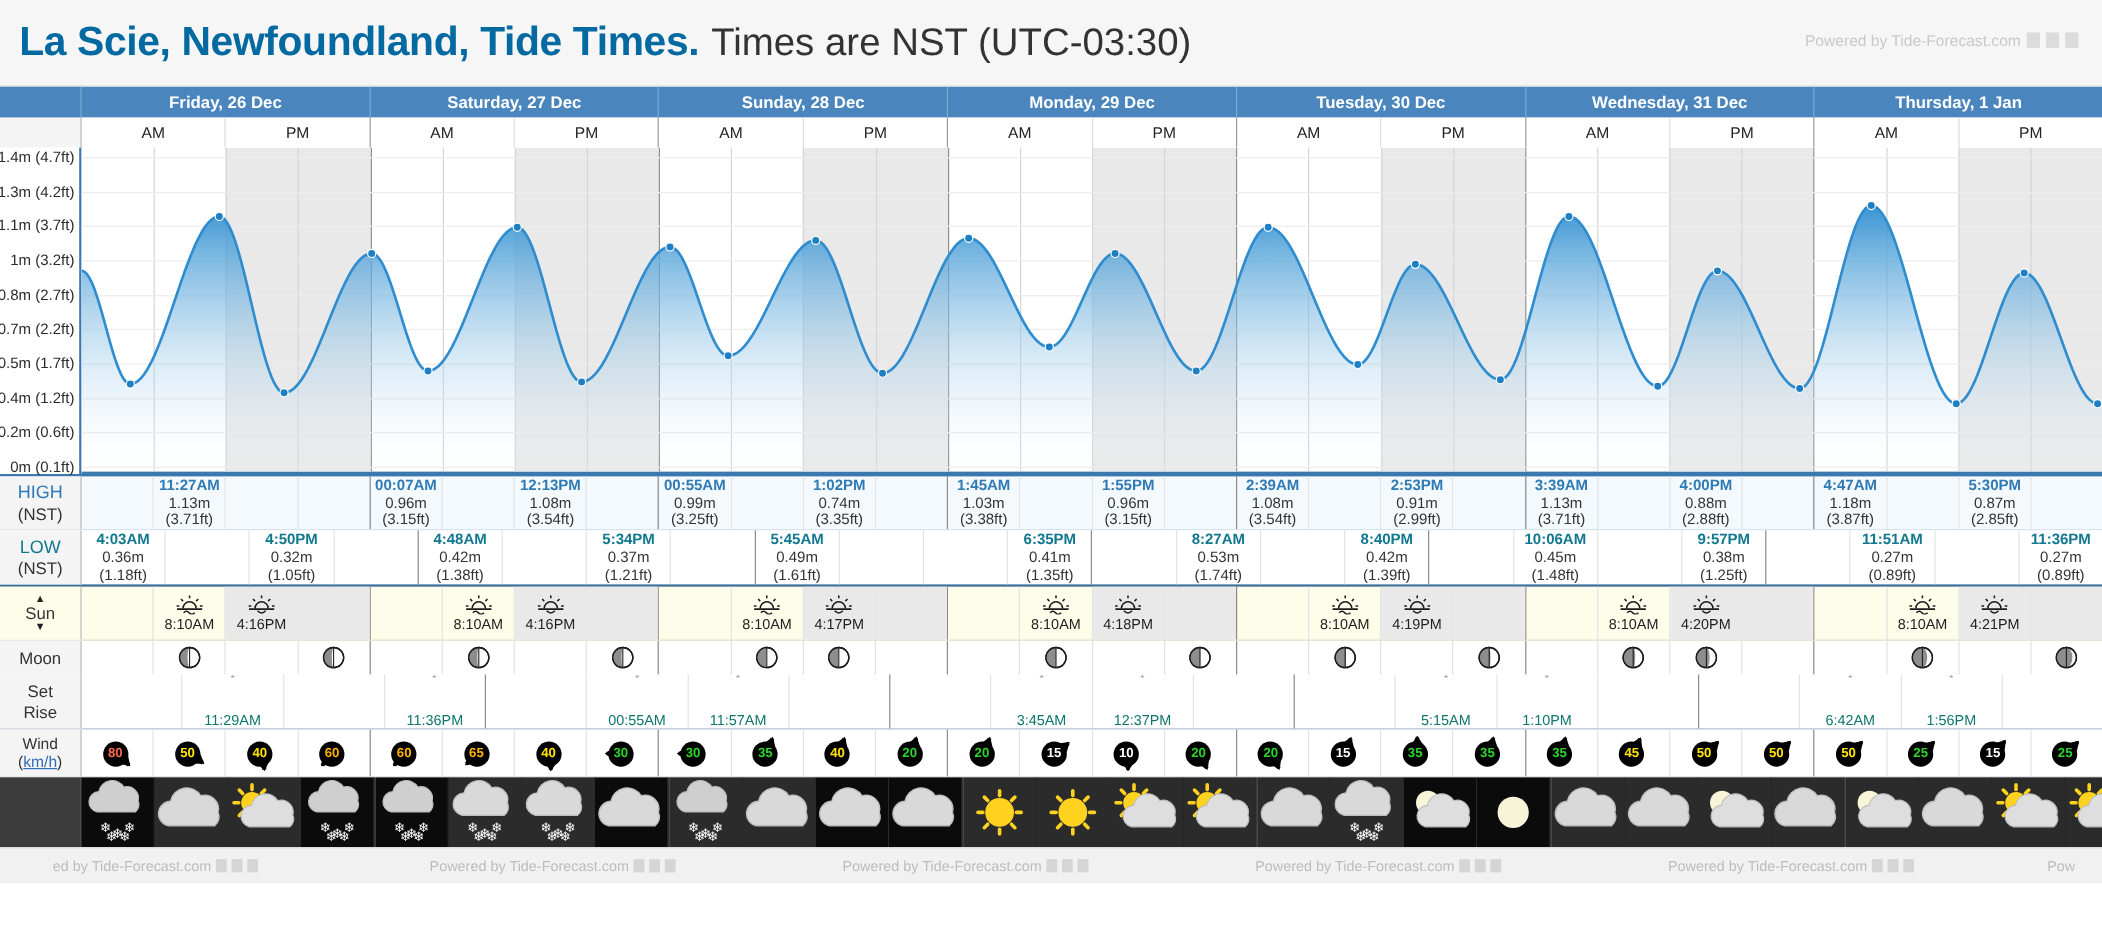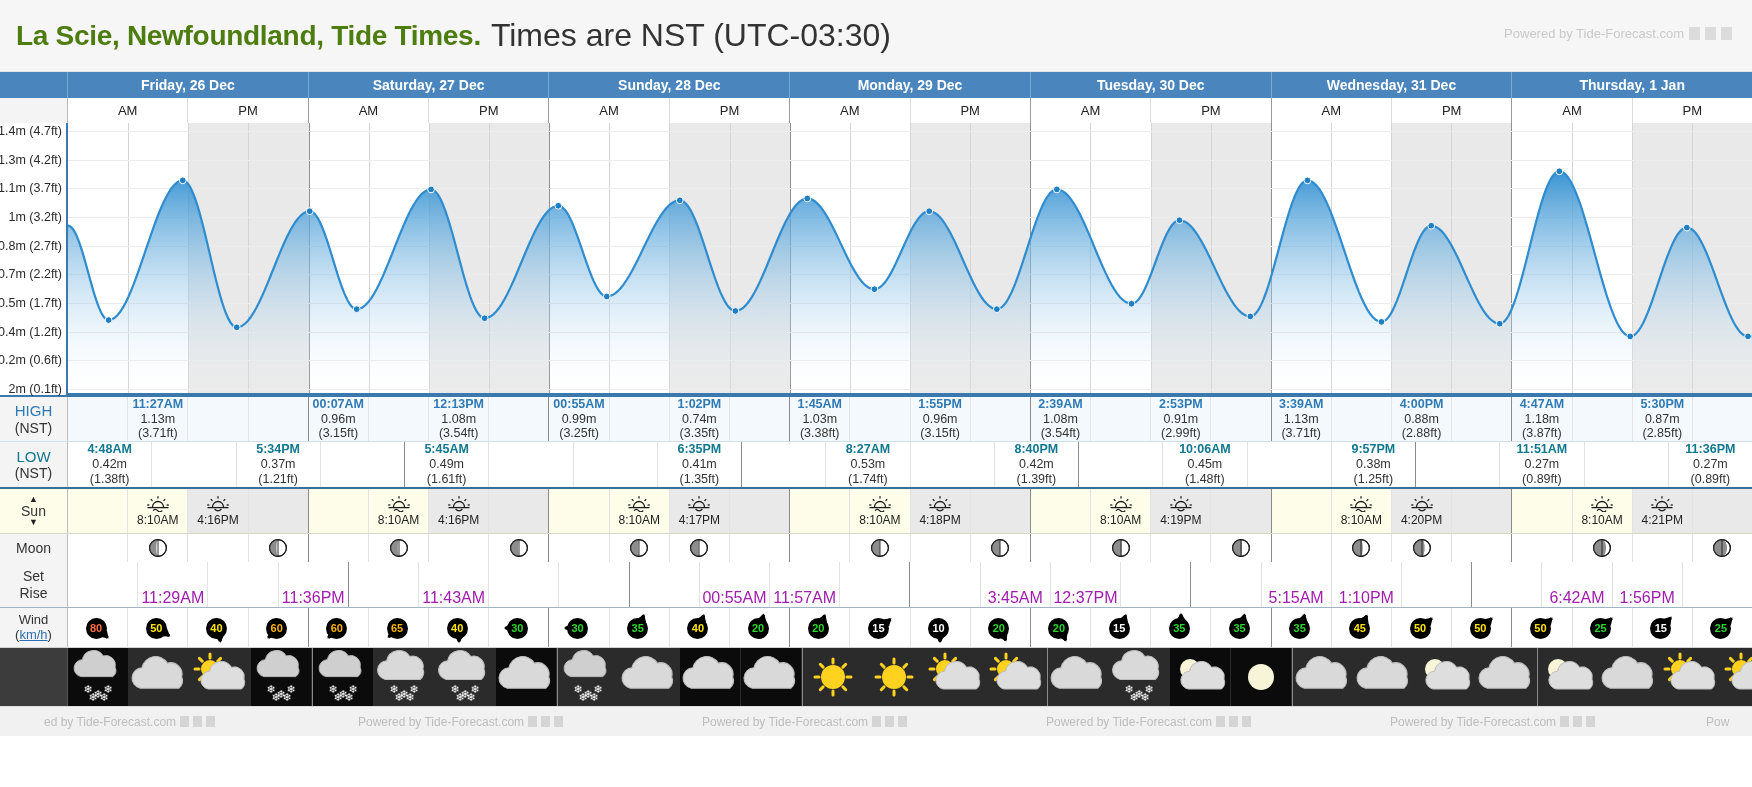--- a/index.html
+++ b/index.html
@@ -19,21 +19,21 @@
   .titlebar {
     height: 72px;
     background: #f6f6f6;
     display: flex;
     align-items: center;
     padding-left: 16px;
     position: relative;
     border-bottom: 1px solid #e4e4e4;
   }
   .title-main {
-    font-size: 28px; font-weight: bold; color: #4d7c0f;
+    font-size: 34px; font-weight: bold; color: #0369a1;
     letter-spacing: -0.3px;
     white-space: nowrap;
   }
   .title-sub {
     font-size: 32px; color: #333; margin-left: 10px;
     white-space: nowrap;
   }
   .powered-top {
     position: absolute; right: 20px; top: 26px;
     font-size: 13px; color: #c9c9c9;
@@ -143,21 +143,21 @@
 
   .row-sun { background: #fdfde9; height: 45px; border-bottom: 1px solid #d8d8c8; }
   .row-sun .rowlabel { background: #fdfde9; }
   .row-sun .slot.pm { background: #e9e9e9; }
   .sun-t { font-size: 12px; color: #222; margin-top: 1px; }
   .sunlbl { display:flex; flex-direction:column; align-items:center; line-height:1; }
   .tri { font-size: 9px; color: #222; line-height: 1; }
 
   .row-moon { background: #ffffff; height: 28px; }
   .row-setrise { background: #ffffff; height: 46px; border-bottom: 1px solid #9fb4c6; }
-  .moon-t { font-size: 16px; color: #a21caf; margin-top: 28px; }
+  .moon-t { font-size: 12px; color: #0f766e; margin-top: 28px; }
   .row-moon .rowlabel, .row-setrise .rowlabel { background: #f4f4f4; }
 
   .row-wind { background: #ffffff; height: 40px; border-bottom: 1px solid #d3d3d3; }
   .row-wind .rowlabel { background: #f4f4f4; font-size: 13px; }
   .wlink { color: #2e6fb5; text-decoration: underline; }
 
   .row-wx { height: 58px; background: #111; }
   .row-wx .rowlabel { background: #3c3c3c; border-right: 1px solid #555; }
   .wx-slot {
     flex: 1 1 0; position: relative; overflow: hidden;
@@ -250,21 +250,21 @@
     <div class="yaxis" id="yaxis">
         <div class="ytick" style="top: 8px;">1.4m (4.7ft)</div>
         <div class="ytick" style="top: 36.6667px;">1.3m (4.2ft)</div>
         <div class="ytick" style="top: 65.3333px;">1.1m (3.7ft)</div>
         <div class="ytick" style="top: 94px;">1m (3.2ft)</div>
         <div class="ytick" style="top: 122.667px;">0.8m (2.7ft)</div>
         <div class="ytick" style="top: 151.333px;">0.7m (2.2ft)</div>
         <div class="ytick" style="top: 180px;">0.5m (1.7ft)</div>
         <div class="ytick" style="top: 208.667px;">0.4m (1.2ft)</div>
         <div class="ytick" style="top: 237.333px;">0.2m (0.6ft)</div>
-        <div class="ytick" style="top: 266px;">2m (0.1ft)</div>
+        <div class="ytick" style="top: 266px;">0m (0.1ft)</div>
       </div>
     <div class="plot" id="plot">
         <div class="band" style="left: 120.286px; width: 120.286px;"></div>
         <div class="band" style="left: 360.857px; width: 120.286px;"></div>
         <div class="band" style="left: 601.429px; width: 120.286px;"></div>
         <div class="band" style="left: 842px; width: 120.286px;"></div>
         <div class="band" style="left: 1082.57px; width: 120.286px;"></div>
         <div class="band" style="left: 1323.14px; width: 120.286px;"></div>
         <div class="band" style="left: 1563.71px; width: 120.286px;"></div>
         <div class="gridline-v" style="left: 60.1429px;"></div>
@@ -443,20 +443,34 @@
         </div>
         <div class="slot"></div>
       </div>
     </div>
 
   <div class="trow row-low" id="rowLow">
     <div class="rowlabel">
       <span class="hl-label-main">LOW</span>
       <span class="hl-label-sub">(NST)</span>
     </div>
+  <div class="daygroup">
+        <div class="slot">
+          <div class="tide-time">4:03AM</div>
+          <div class="tide-m">0.36m</div>
+          <div class="tide-ft">(1.18ft)</div>
+        </div>
+        <div class="slot"></div>
+        <div class="slot">
+          <div class="tide-time">4:50PM</div>
+          <div class="tide-m">0.32m</div>
+          <div class="tide-ft">(1.05ft)</div>
+        </div>
+        <div class="slot"></div>
+      </div>
       <div class="daygroup">
         <div class="slot">
           <div class="tide-time">4:48AM</div>
           <div class="tide-m">0.42m</div>
           <div class="tide-ft">(1.38ft)</div>
         </div>
         <div class="slot"></div>
         <div class="slot">
           <div class="tide-time">5:34PM</div>
           <div class="tide-m">0.37m</div>
@@ -903,33 +917,20 @@
         </div>
         <div class="slot"></div>
         <div class="slot">
           <svg width="24" height="15" viewBox="0 0 24 15">
             <path d="M7 10 A5 5 0 0 1 17 10" fill="none" stroke="#1c1c1c" stroke-width="1.25"></path>
             <line x1="4" y1="10.6" x2="20" y2="10.6" stroke="#1c1c1c" stroke-width="1.25"></line>
             <path d="M8 12.6 q2 -2.4 4 0 q2 2.4 4 0" fill="none" stroke="#1c1c1c" stroke-width="1.25"></path>
           </svg>
           <div class="moon-t">11:36PM</div>
         </div>
-      </div>
-      <div class="daygroup">
-        <div class="slot"></div>
-        <div class="slot">
-          <svg width="24" height="15" viewBox="0 0 24 15">
-            <path d="M7 10 A5 5 0 0 1 17 10" fill="none" stroke="#1c1c1c" stroke-width="1.25"></path>
-            <line x1="4" y1="10.6" x2="20" y2="10.6" stroke="#1c1c1c" stroke-width="1.25"></line>
-            <path d="M9 11.6 q3 3.2 6 0" fill="none" stroke="#1c1c1c" stroke-width="1.25"></path>
-          </svg>
-          <div class="moon-t">11:43AM</div>
-        </div>
-        <div class="slot"></div>
-        <div class="slot"></div>
       </div>
       <div class="daygroup">
         <div class="slot"></div>
         <div class="slot">
           <svg width="24" height="15" viewBox="0 0 24 15">
             <path d="M7 10 A5 5 0 0 1 17 10" fill="none" stroke="#1c1c1c" stroke-width="1.25"></path>
             <line x1="4" y1="10.6" x2="20" y2="10.6" stroke="#1c1c1c" stroke-width="1.25"></line>
             <path d="M8 12.6 q2 -2.4 4 0 q2 2.4 4 0" fill="none" stroke="#1c1c1c" stroke-width="1.25"></path>
           </svg>
           <div class="moon-t">00:55AM</div>

